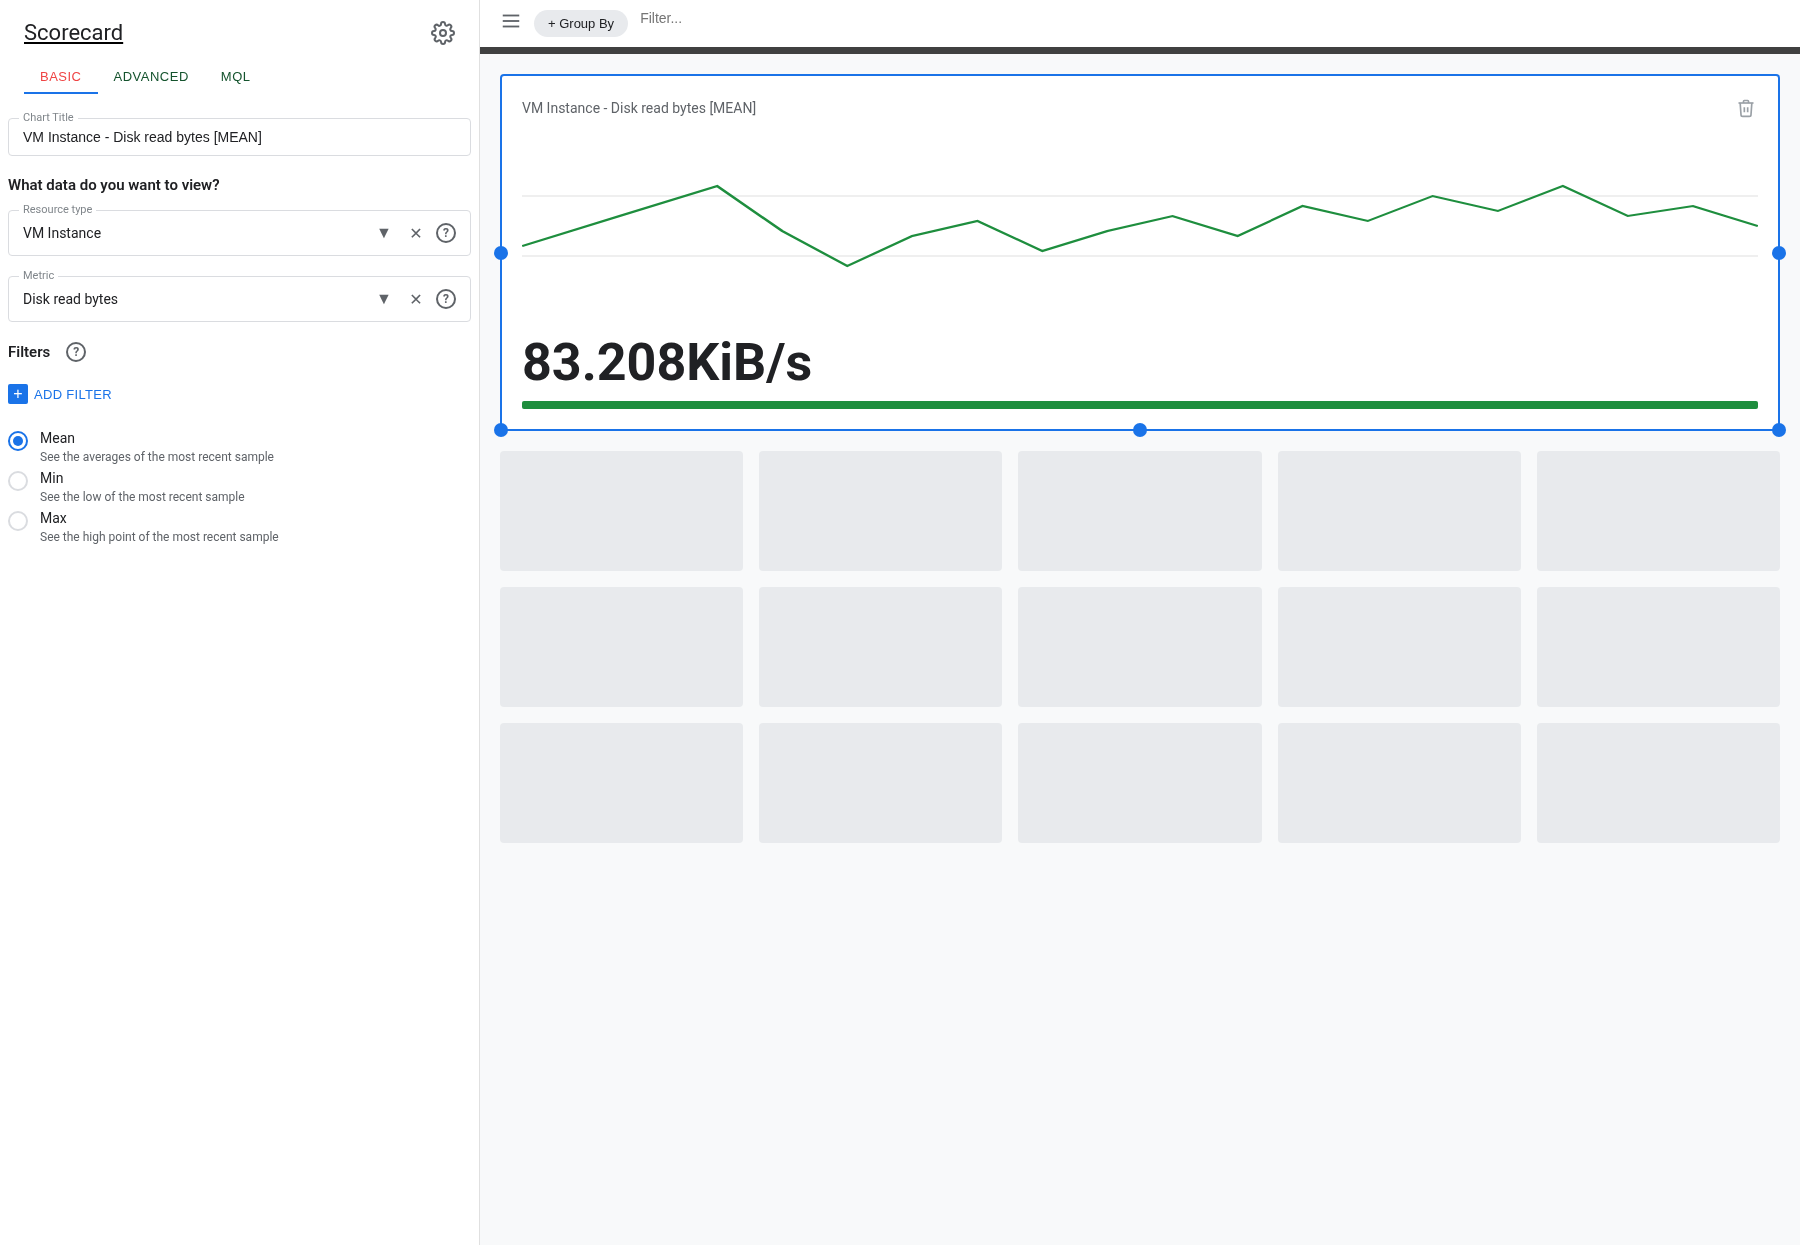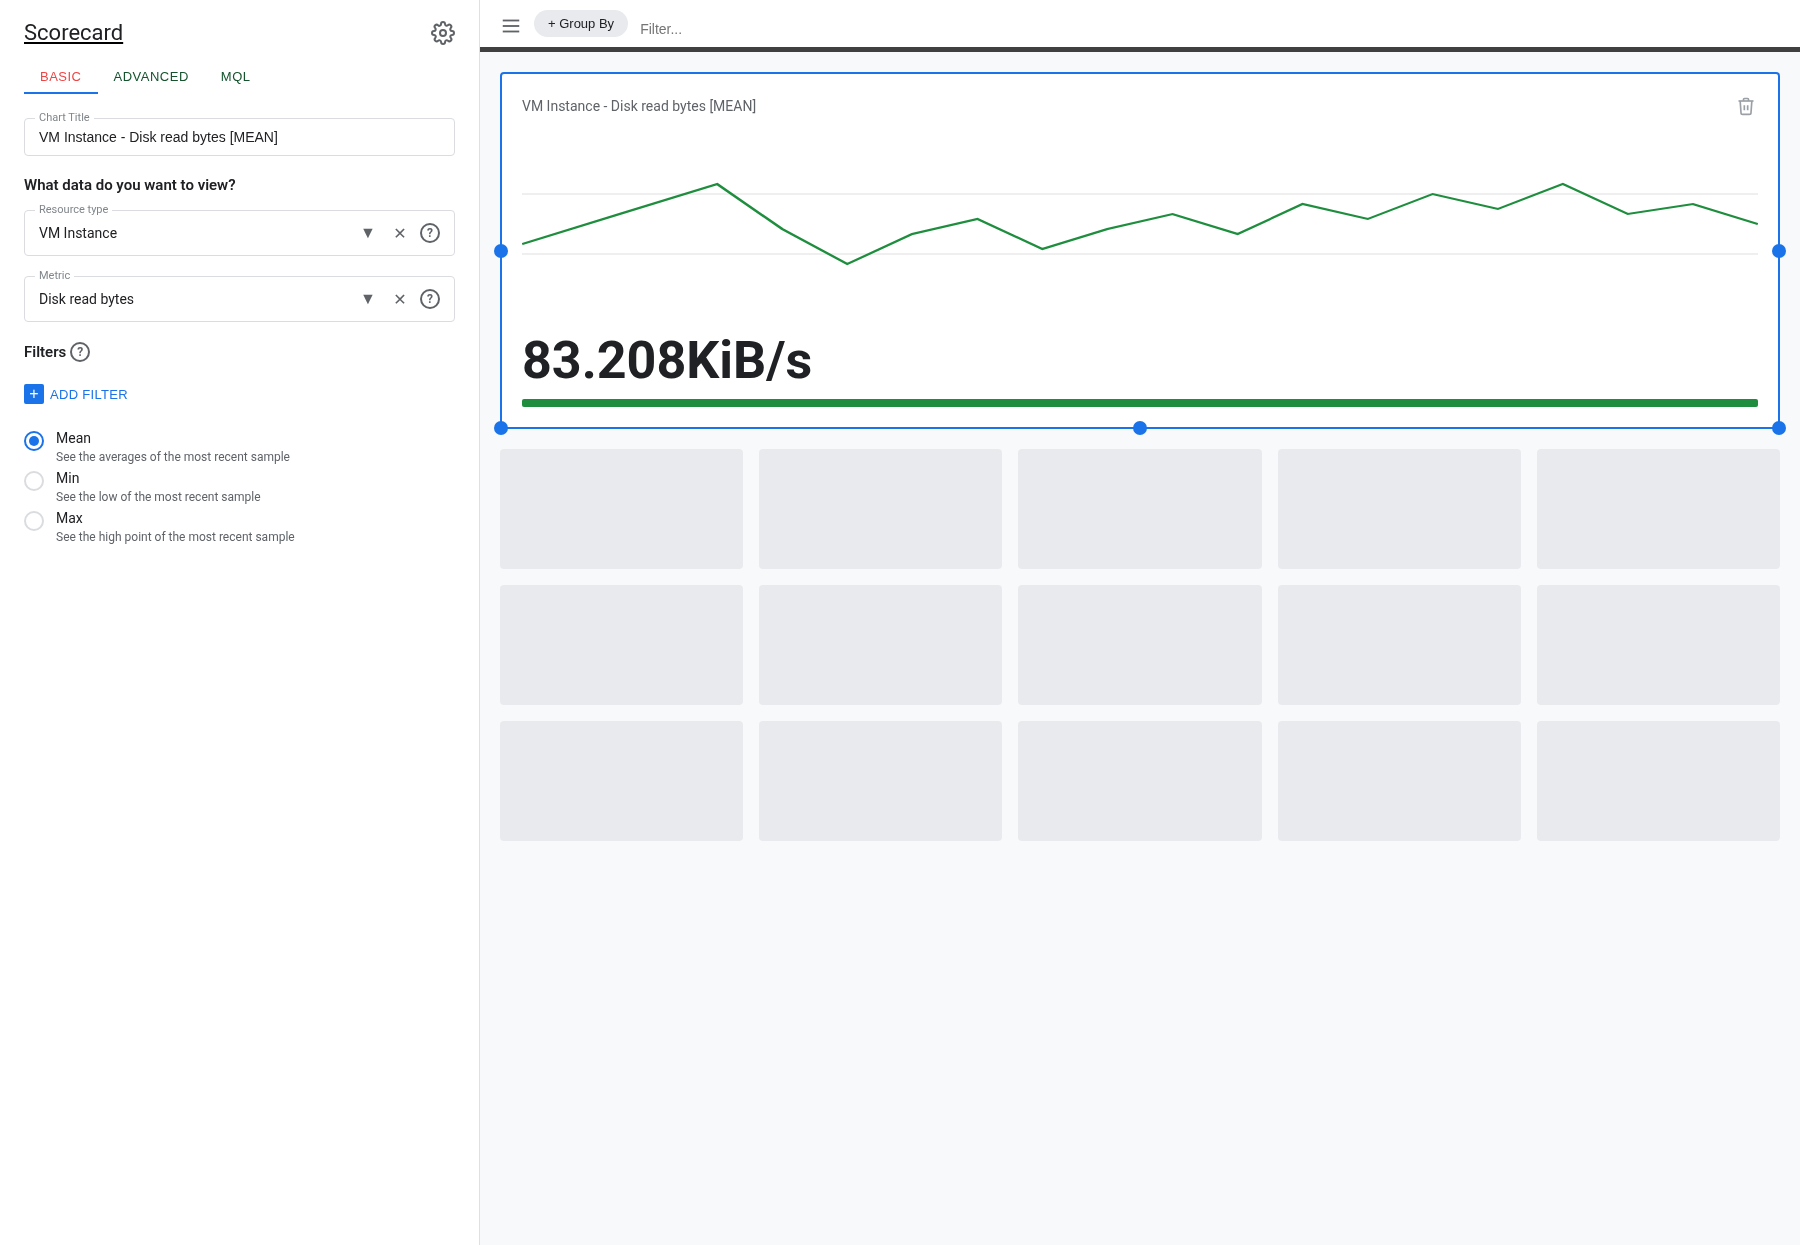--- a/index.html
+++ b/index.html
@@ -55,21 +55,21 @@
       letter-spacing: 0.5px;
       border-bottom: 2px solid transparent;
     }
 
     .tab-btn.active {
       border-bottom: 2px solid #1a73e8;
       color: #ef4444;
     }
 
     .panel-content {
-      padding: 0 24px;
+      padding: 0 8px;
     }
 
     .field-group {
       margin-bottom: 20px;
     }
 
     .text-input {
       width: 100%;
       border: 1px solid #dadce0;
       border-radius: 4px;
@@ -128,21 +128,21 @@
       display: flex;
       align-items: center;
       justify-content: center;
       width: 24px;
       height: 24px;
     }
 
     .filters-row {
       display: flex;
       align-items: center;
-      gap: 4px;
+      gap: 16px;
       margin-bottom: 16px;
     }
 
     .filters-title {
       font-size: 15px;
       font-weight: 600;
       color: #202124;
     }
 
     .add-filter-btn {
@@ -235,24 +235,24 @@
     .right-panel {
       flex: 1;
       background: #f8f9fa;
       display: flex;
       flex-direction: column;
       overflow: hidden;
     }
 
     .top-toolbar {
       display: flex;
-      align-items: flex-end;
+      align-items: flex-start;
       padding: 10px 20px;
       background: #fff;
-      border-bottom: 5px solid #404040;
+      border-bottom: 7px solid #404040;
       gap: 12px;
     }
 
     .filter-icon-btn {
       background: none;
       border: none;
       cursor: pointer;
       color: #5f6368;
       display: flex;
       align-items: center;

